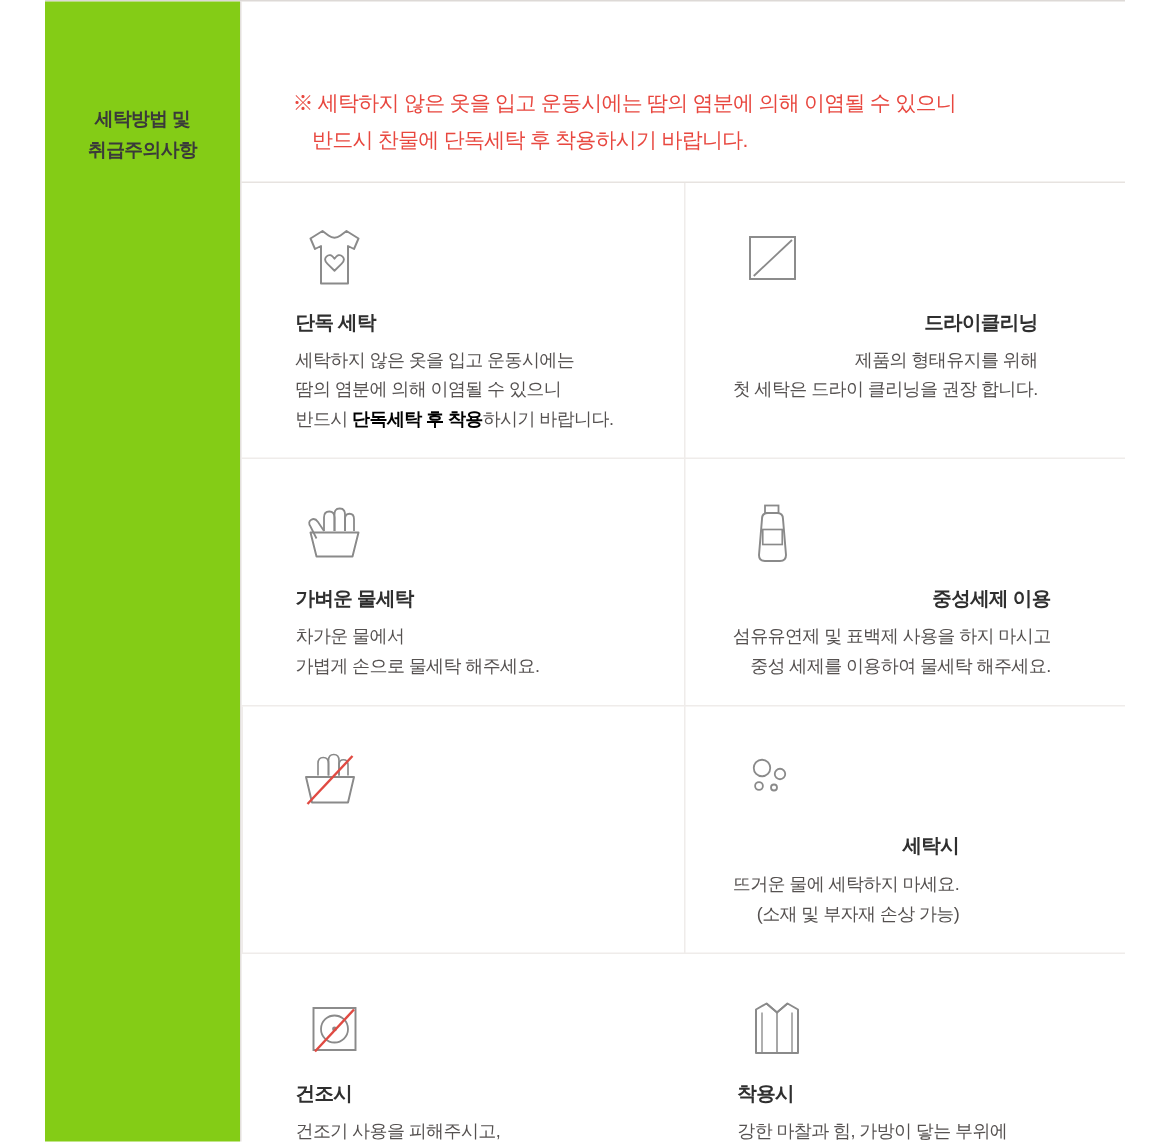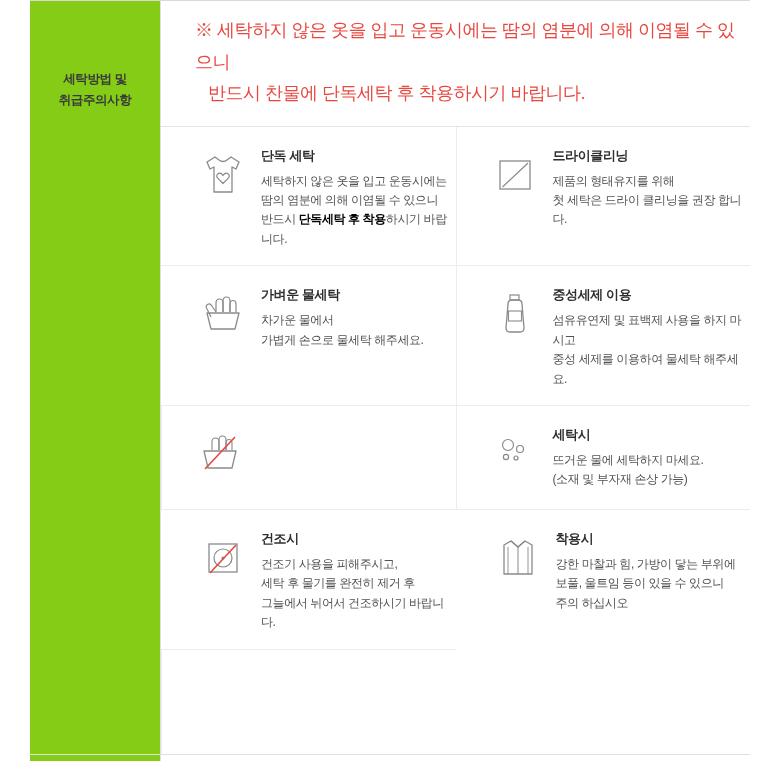--- a/index.html
+++ b/index.html
@@ -41,43 +41,46 @@
   }
   .content-cell {
     flex: 1 1 auto;
     border-left: 1px solid #e3dfdc;
     padding: 0;
   }
 
   
   .notice {
     color: #e8473f;
-    font-size: 18px;
+    font-size: 14px;
     line-height: 1.75;
     padding: 14px 0 16px 34px;
     letter-spacing: -0.5px;
+    margin-top: 41px;
   }
 
   
   .care-grid {
     display: flex;
     flex-wrap: wrap;
     border-top: 1px solid #e7e3e0;
   }
   .care-item {
     width: 50%;
     display: flex;
     align-items: flex-start;
     padding: 18px 8px 16px 30px;
     border-bottom: 1px solid #efecea;
     min-height: 86px;
+    flex-direction: column;
   }
   .care-item.right {
     border-left: 1px solid #efecea;
     padding-left: 26px;
+    text-align: right;
   }
   .care-item.noborder { border-bottom: none; }
   .icon-box {
     flex: 0 0 64px;
     width: 64px;
     height: 60px;
     display: flex;
     align-items: center;
     justify-content: center;
   }

